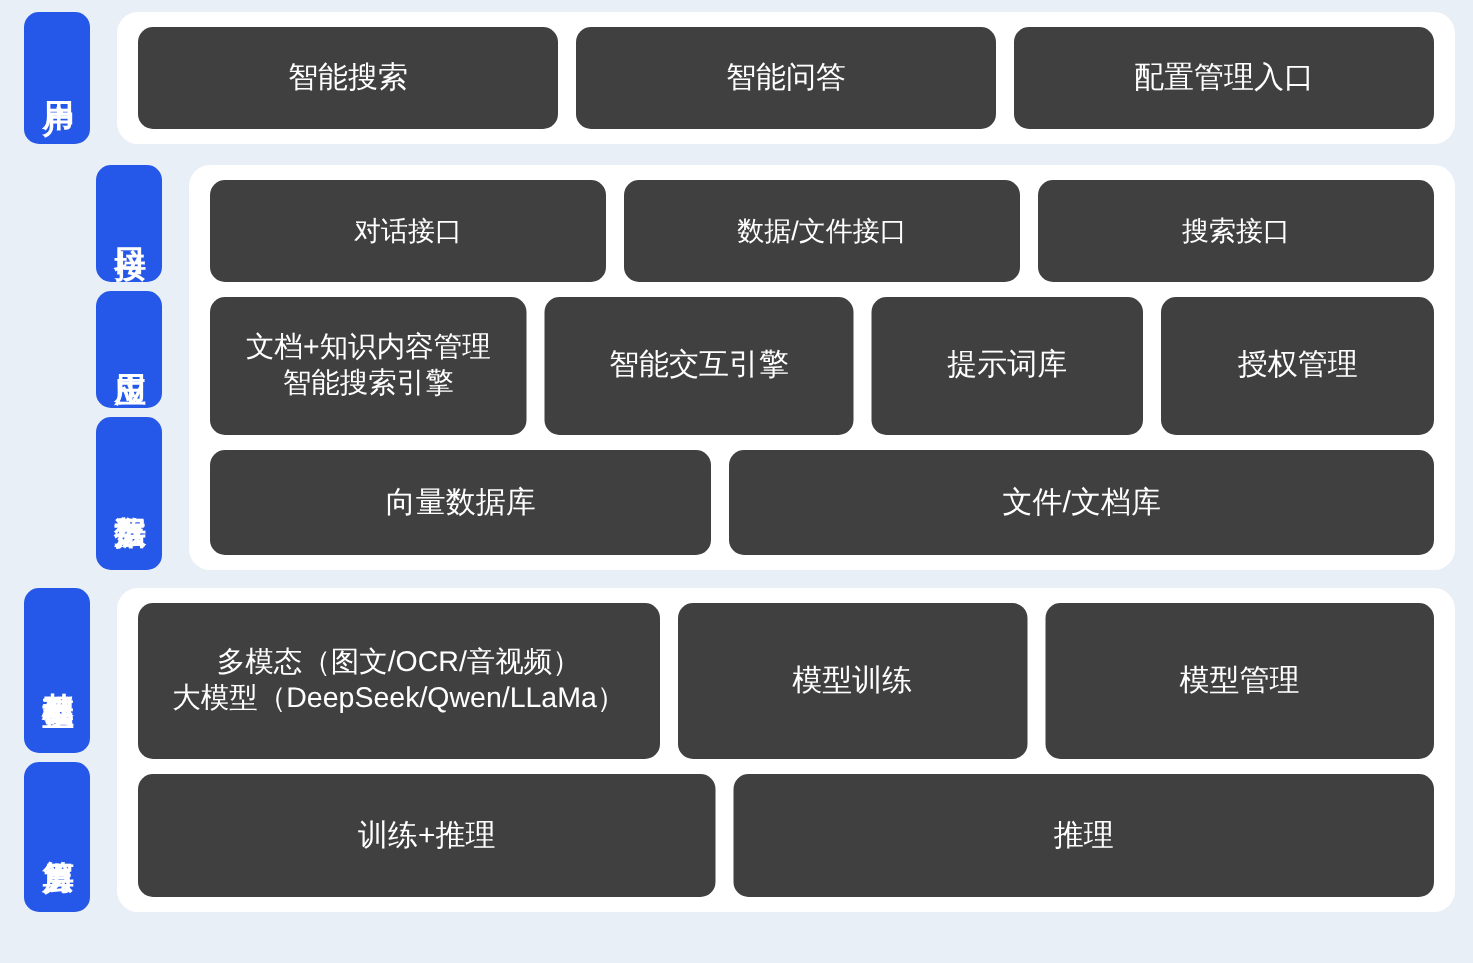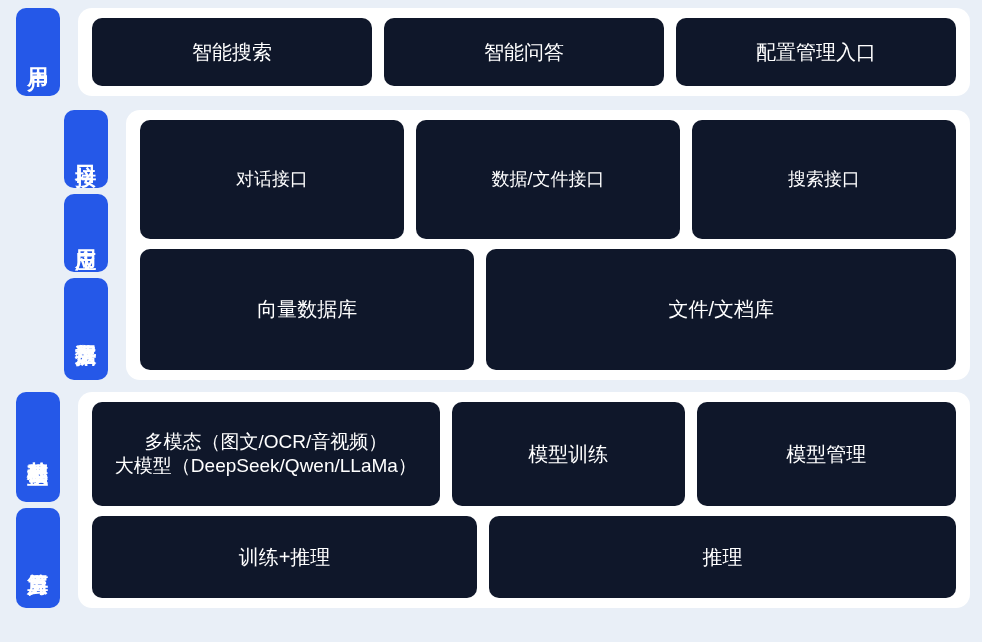--- a/index.html
+++ b/index.html
@@ -75,21 +75,21 @@
   }
 
   .row {
     display: flex;
     gap: 12px;
     flex: 1 1 auto;
     align-items: stretch;
   }
 
   .box {
-    background: #0f172a;
+    background: #404040;
     border-radius: 10px;
     color: #ffffff;
     display: flex;
     align-items: center;
     justify-content: center;
     text-align: center;
     font-size: 20px;
     line-height: 1.25;
     box-sizing: border-box;
     padding: 4px 6px;
@@ -123,20 +123,27 @@
       <div class="badge" style="flex:1.35">数据层</div>
     </div>
     <div class="card">
 
       <div class="row">
         <div class="box small" style="flex:1">对话接口</div>
         <div class="box small" style="flex:1">数据/文件接口</div>
         <div class="box small" style="flex:1">搜索接口</div>
       </div>
 
+      <div class="row">
+        <div class="box multiline" style="flex:1.08">文档+知识内容管理
+智能搜索引擎</div>
+        <div class="box" style="flex:1.05">智能交互引擎</div>
+        <div class="box" style="flex:0.92">提示词库</div>
+        <div class="box" style="flex:0.92">授权管理</div>
+      </div>
 
       <div class="row">
         <div class="box" style="flex:1">向量数据库</div>
         <div class="box" style="flex:1.42">文件/文档库</div>
       </div>
 
     </div>
   </div>
 
   <div class="section section-base">

